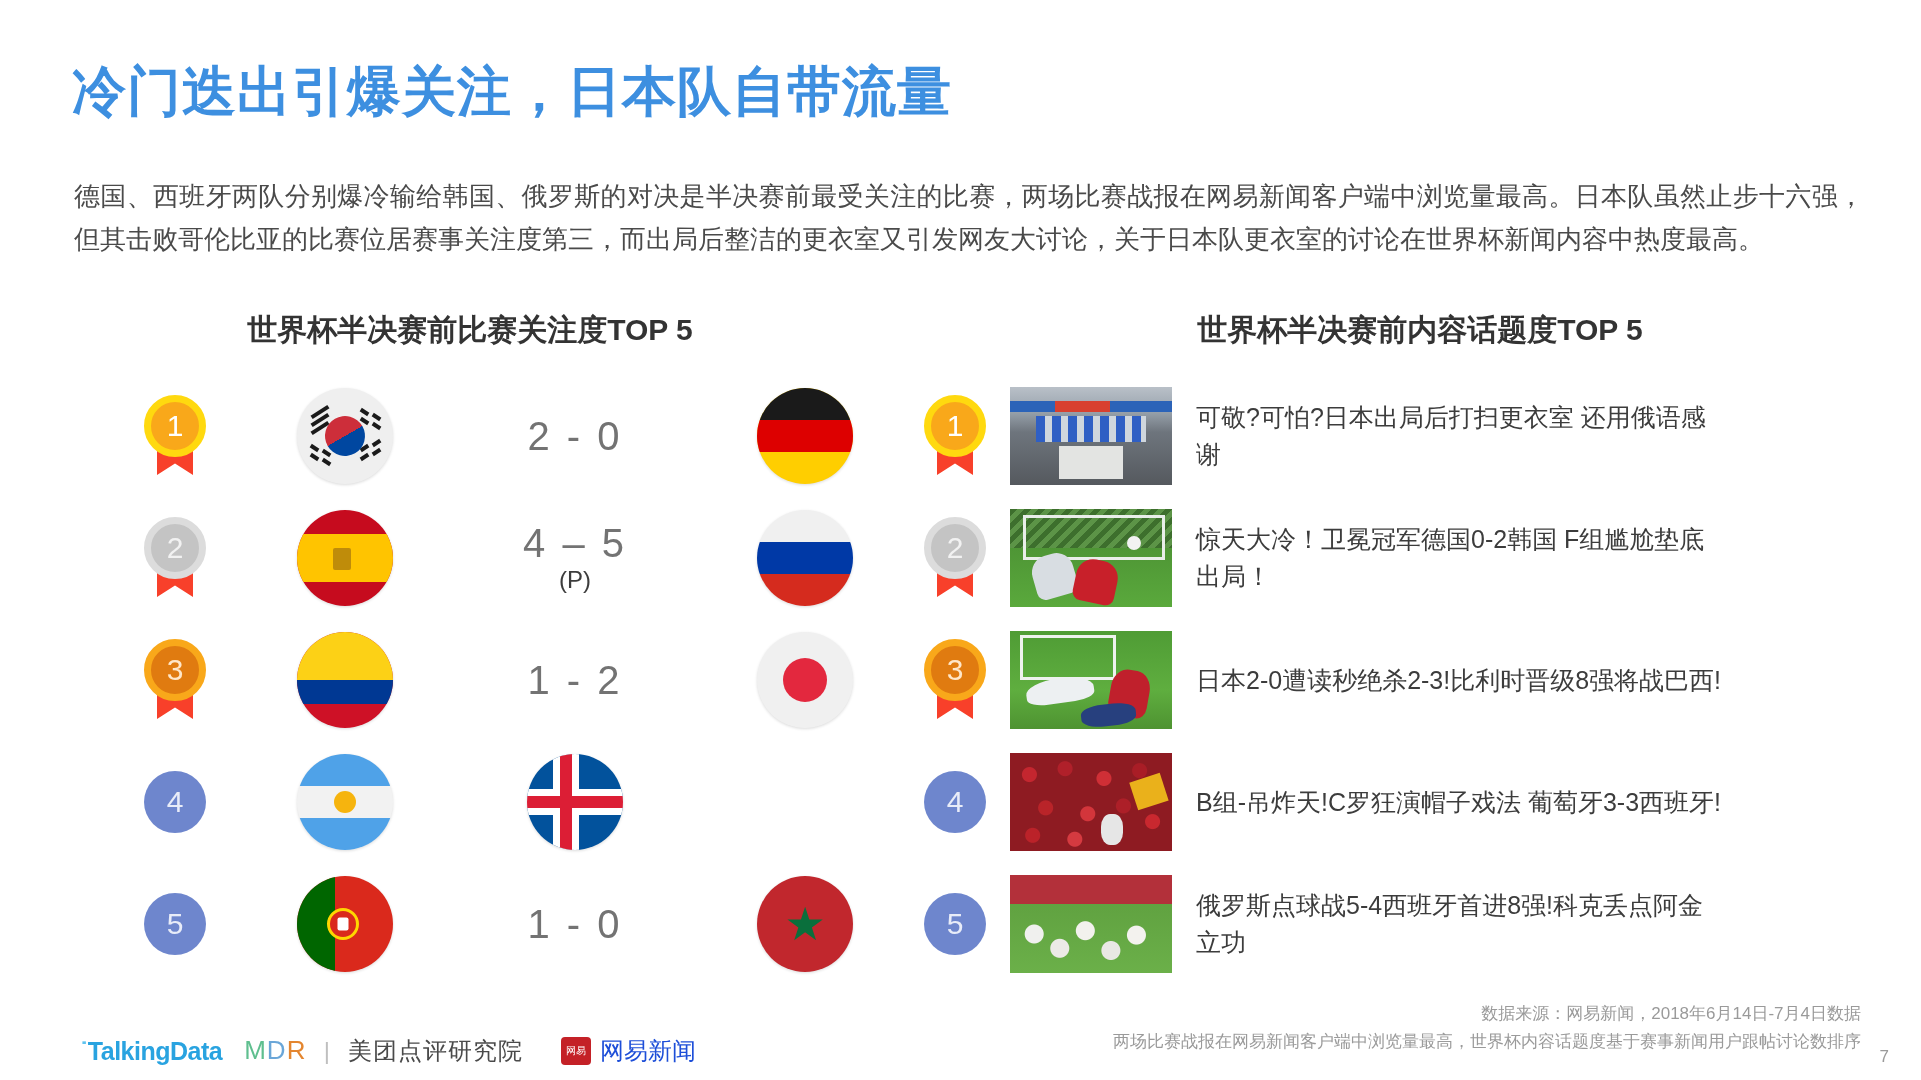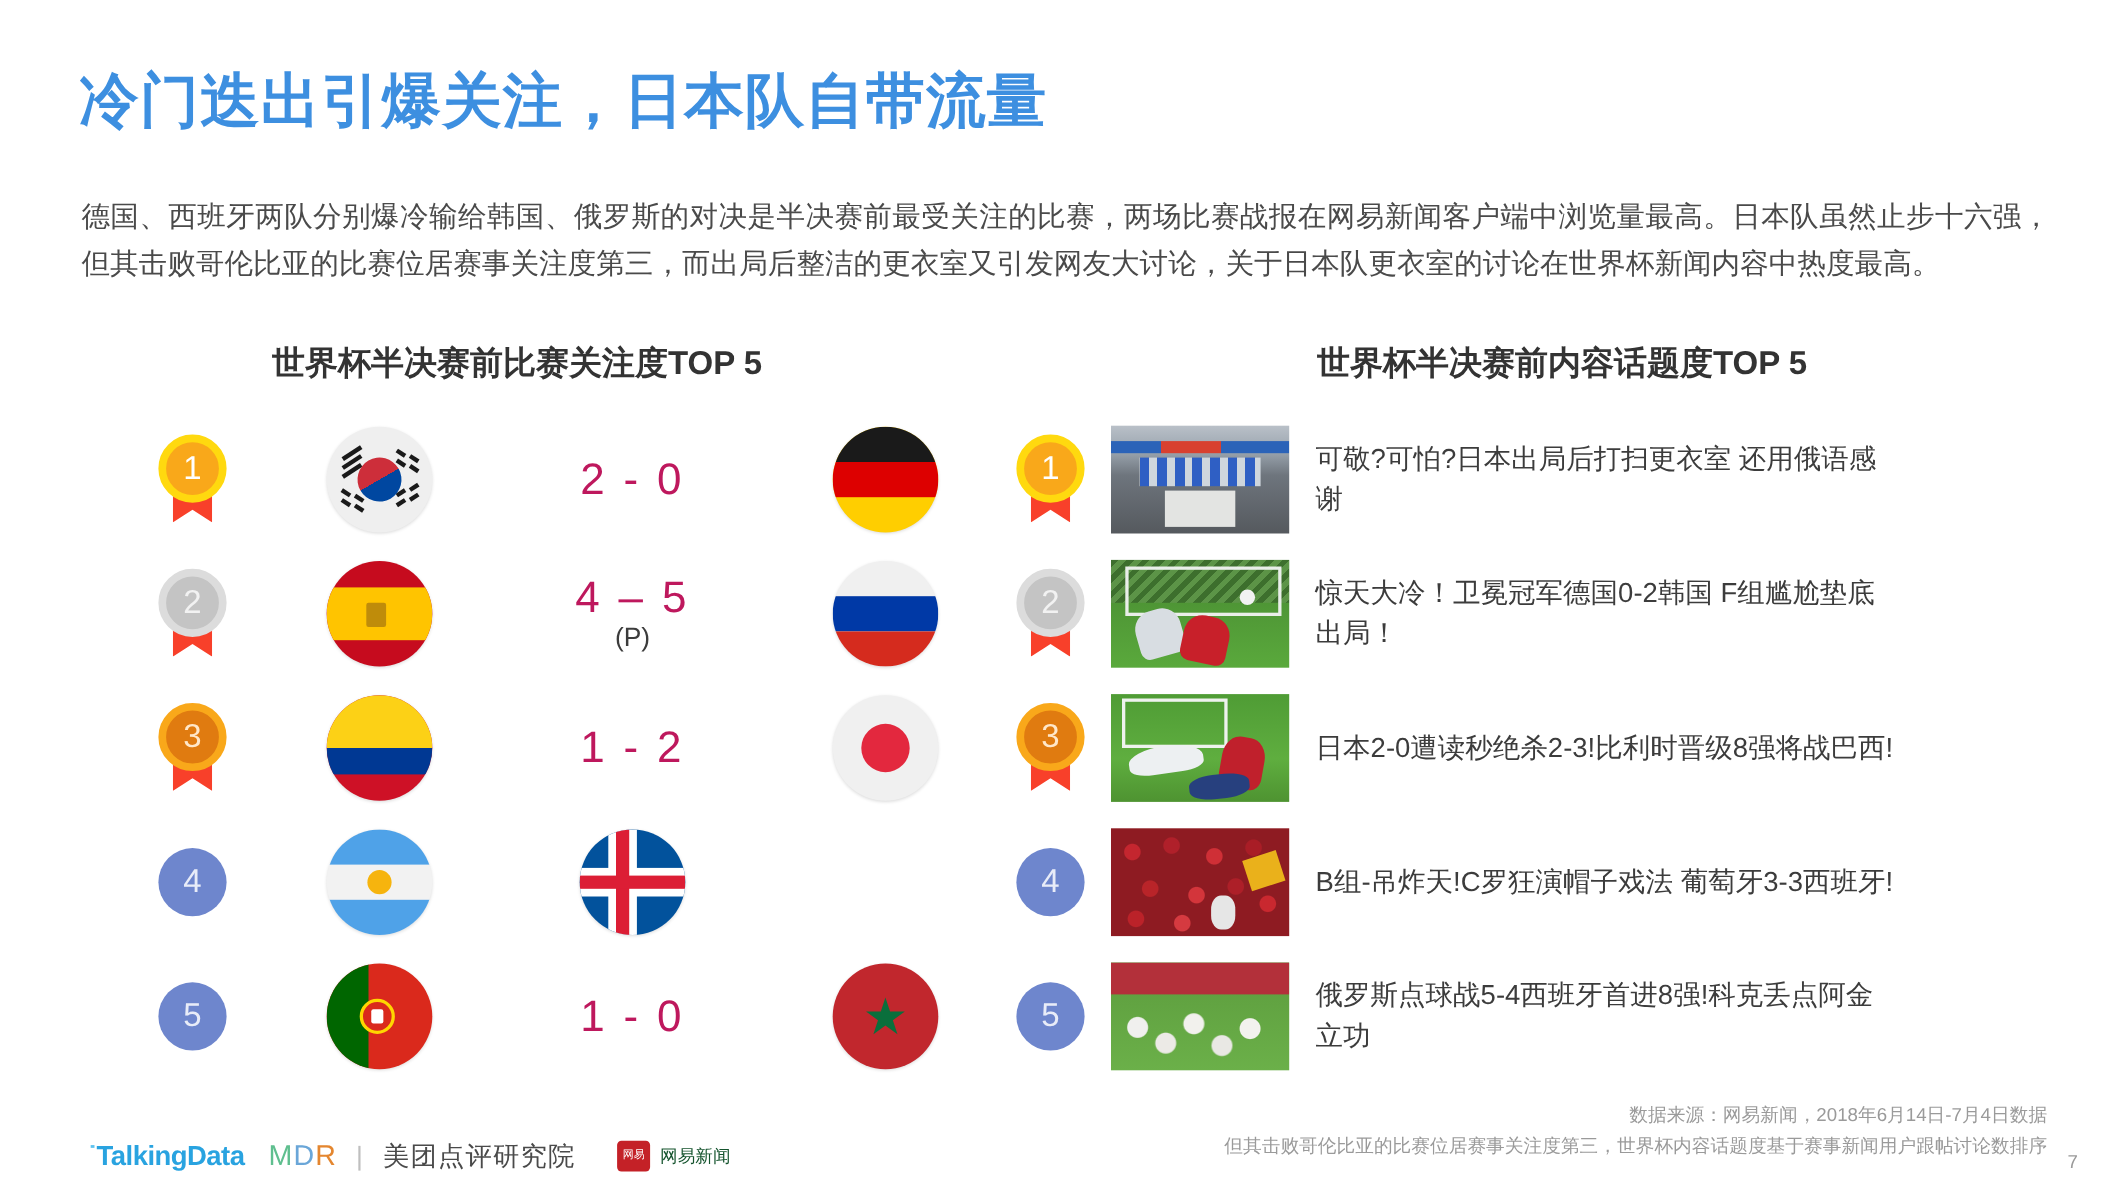--- a/index.html
+++ b/index.html
@@ -34,21 +34,21 @@
   
   .matches{position:absolute;left:120px;top:375px;width:850px;}
   .match-row{
     display:flex;align-items:center;height:122px;
   }
   .rank-cell{width:110px;display:flex;justify-content:center;align-items:center;}
   .flagA-cell{width:230px;display:flex;justify-content:center;align-items:center;}
   .score-cell{width:230px;display:flex;flex-direction:column;
     justify-content:center;align-items:center;}
   .flagB-cell{width:230px;display:flex;justify-content:center;align-items:center;}
-  .score{font-size:40px;color:#be185d;letter-spacing:3px;line-height:1.05;}
+  .score{font-size:40px;color:#737373;letter-spacing:3px;line-height:1.05;}
   .score-sub{font-size:24px;color:#3c3c3c;margin-top:2px;}
 
   
   .medal{position:relative;width:62px;height:82px;}
   .medal .disc{
     position:absolute;left:0;top:0;width:62px;height:62px;border-radius:50%;
     display:flex;align-items:center;justify-content:center;
     font-size:30px;color:#fff;box-sizing:border-box;
     z-index:2;
   }
@@ -203,21 +203,21 @@
   .logo-mdr{margin-left:22px;font-size:26px;font-weight:normal;letter-spacing:1px;}
   .logo-mdr .m{color:#5fbf8f;}
   .logo-mdr .d{color:#6aa6d8;}
   .logo-mdr .r{color:#e4862f;}
   .logo-sep{margin:0 9px;color:#bfbfbf;font-size:24px;}
   .logo-cn{font-size:24px;color:#4a4a4a;}
   .logo-163{margin-left:26px;display:flex;align-items:center;}
   .logo-163 .box{width:30px;height:28px;background:#c42127;border-radius:4px;
     display:flex;align-items:center;justify-content:center;color:#fff;font-size:10px;
     line-height:10px;text-align:center;margin-left:12px;}
-  .logo-163 .txt{margin-left:9px;font-size:16px;color:#14532d;}
+  .logo-163 .txt{margin-left:9px;font-size:24px;color:#1d4ed8;}
 </style>
 </head>
 <body>
 
 <div class="page">
 
   <div class="title">冷门迭出引爆关注，日本队自带流量</div>
   <div class="intro">德国、西班牙两队分别爆冷输给韩国、俄罗斯的对决是半决赛前最受关注的比赛，两场比赛战报在网易新闻客户端中浏览量最高。日本队虽然止步十六强，但其击败哥伦比亚的比赛位居赛事关注度第三，而出局后整洁的更衣室又引发网友大讨论，关于日本队更衣室的讨论在世界杯新闻内容中热度最高。</div>
 
   <div class="sec-head left">世界杯半决赛前比赛关注度TOP 5</div>
@@ -427,21 +427,21 @@
       </div>
       <div class="thumb th5">
         <div class="m"></div>
       </div>
       <div class="topic-text">俄罗斯点球战5-4西班牙首进8强!科克丢点阿金立功</div>
     </div>
   </div>
 
   <div class="source">
     <span class="l2">数据来源：网易新闻，2018年6月14日-7月4日数据</span>
-    <span class="l2">但其击败哥伦比亚的比赛位居赛事关注度第三，世界杯内容话题度基于赛事新闻用户跟帖讨论数排序</span>
+    <span class="l2">两场比赛战报在网易新闻客户端中浏览量最高，世界杯内容话题度基于赛事新闻用户跟帖讨论数排序</span>
   </div>
   <div class="pagenum">7</div>
 
   <div class="logos">
     <div class="logo-td">
       <span class="dot">˙</span><span>TalkingData</span>
     </div>
     <div class="logo-mdr">
       <span class="m">M</span><span class="d">D</span><span class="r">R</span>
       <span class="logo-sep">|</span>

